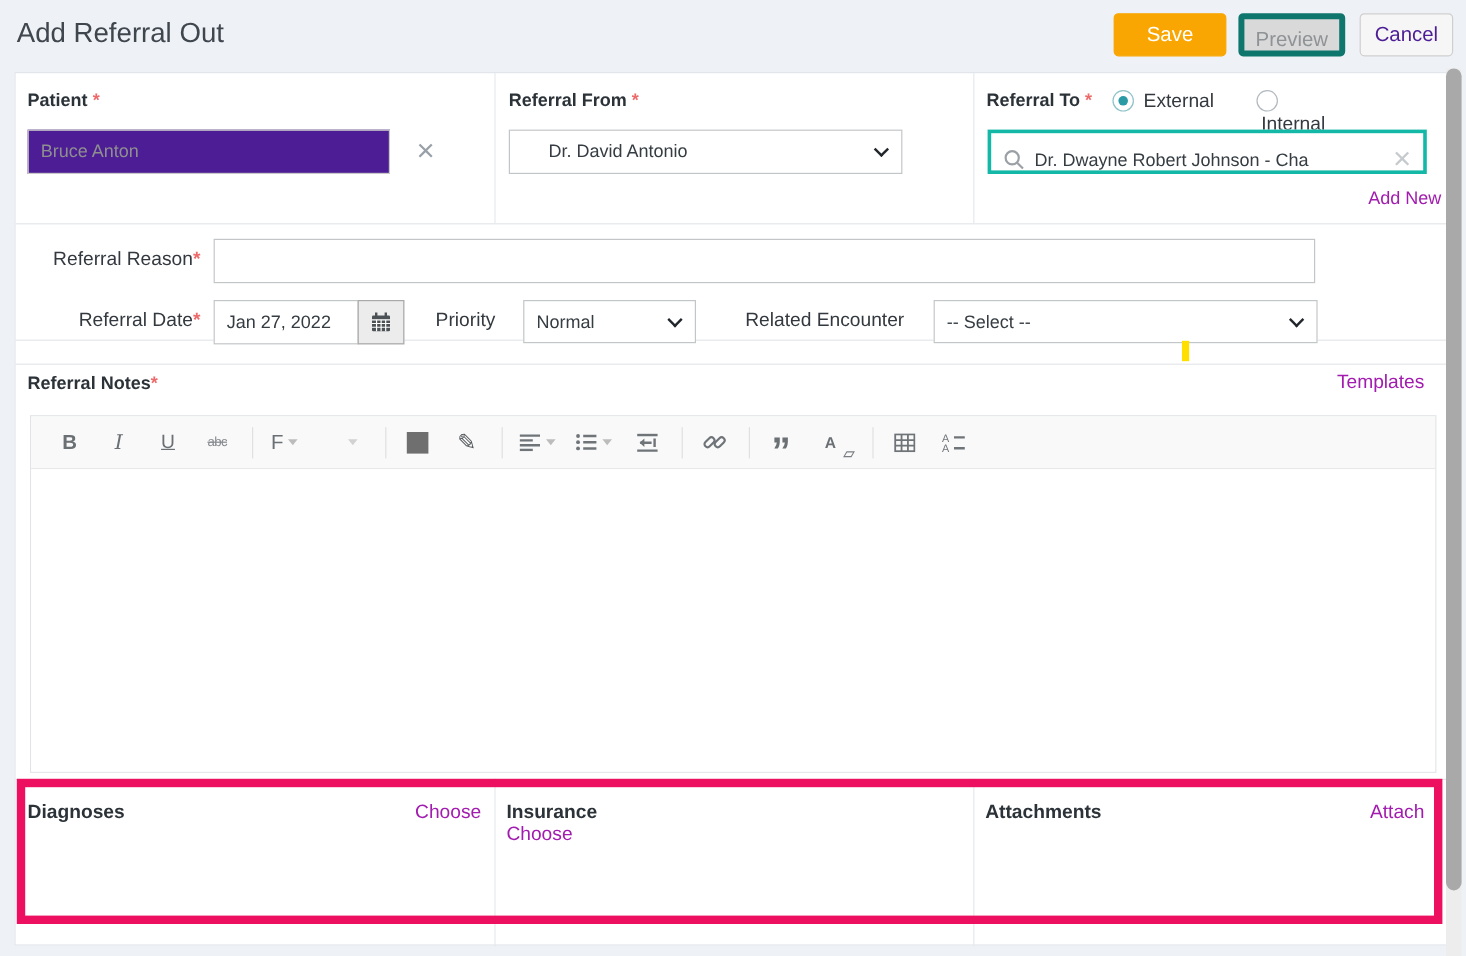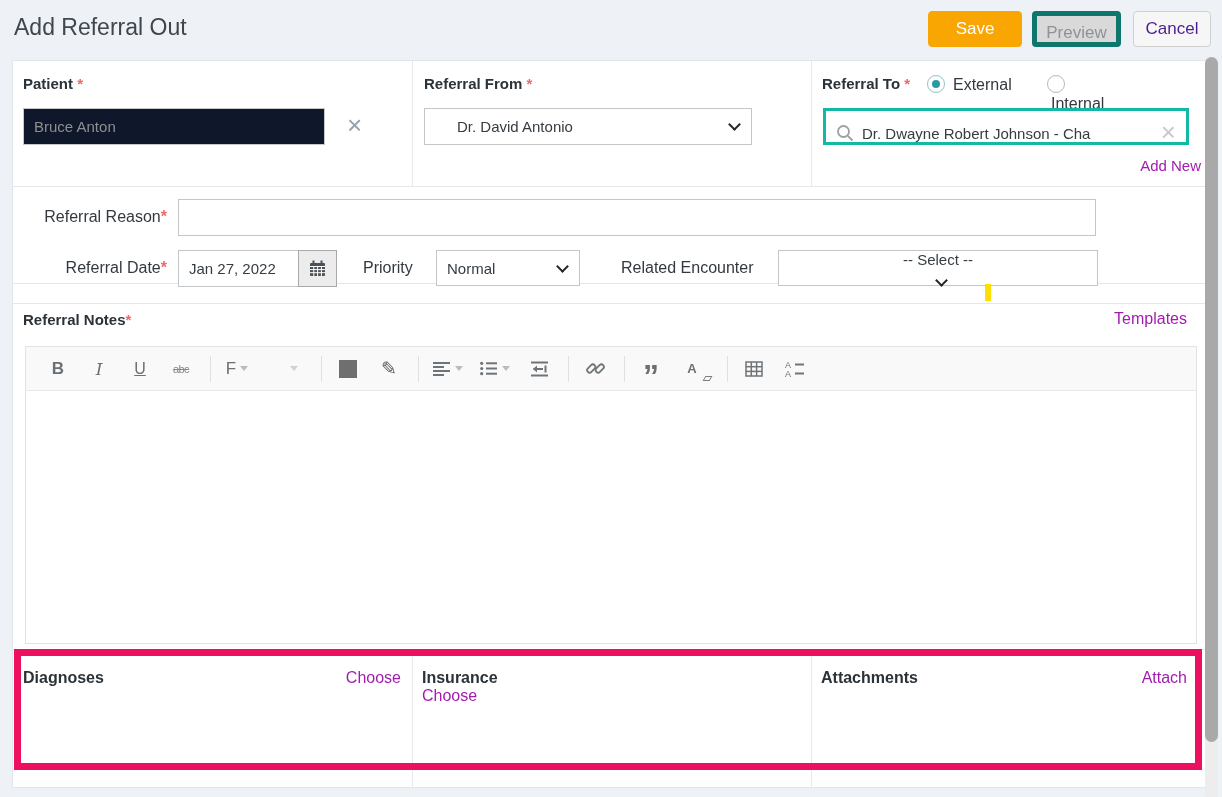--- a/index.html
+++ b/index.html
@@ -30,21 +30,21 @@
   .req { color:#ee6a6a; font-weight:700; }
   .link { color:#a21caf; font-size:15px; cursor:pointer; }
 
   .field {
     border:1px solid #c3c6c9; background:#fff; height:37px;
     font-size:15px; color:#353c42; padding:0 10px;
     font-family:"Liberation Sans", sans-serif;
   }
   input.field { outline:none; }
   input.field::placeholder { color:#9aa0a5; }
-  .field-disabled { background:#0f172a; border-color:#c8c8c8; color:#8f8f8f; }
+  .field-disabled { background:#4c1d95; border-color:#c8c8c8; color:#8f8f8f; }
 
   .selectbox { display:flex; align-items:center; justify-content:space-between; cursor:pointer; }
   .chev { width:9px; height:9px; border-right:2px solid #20262b; border-bottom:2px solid #20262b;
           transform:rotate(45deg); margin:-4px 2px 0 8px; flex:none; }
 
   .xmark { font-size:26px; color:#99a1a8; line-height:20px; cursor:pointer; }
   .xmark-light { color:#c6cacd; }
 
   .radio { width:18px; height:18px; border:1px solid #b2bac0; border-radius:50%; background:#fff;
            display:inline-block; position:relative; vertical-align:-4px; cursor:pointer; }
@@ -172,21 +172,21 @@
         <line x1="2" y1="13.7" x2="17" y2="13.7"></line>
       </g>
     </svg>
   </div>
   <div class="abs lbl-reg" style="left:350px; top:198px;">Priority</div>
   <div class="abs field selectbox" style="left:423px; top:189px; width:144px; height:36px;">
     <span>Normal</span>
     <span class="chev"></span>
   </div>
   <div class="abs lbl-reg" style="left:608px; top:198px;">Related Encounter</div>
-  <div class="abs field selectbox" style="left:765px; top:189px; width:320px; height:36px;flex-direction:column;">
+  <div class="abs field selectbox" style="left:765px; top:189px; width:320px; height:36px;">
     <span>-- Select --</span>
     <span class="chev"></span>
   </div>
 
   
   <div class="abs lbl" style="left:10px; top:250px;">
     <span>Referral Notes</span><span class="req">*</span>
   </div>
   <div class="abs link" style="left:1000px; top:249px; width:174px; text-align:right; font-size:16px;">Templates</div>
 

